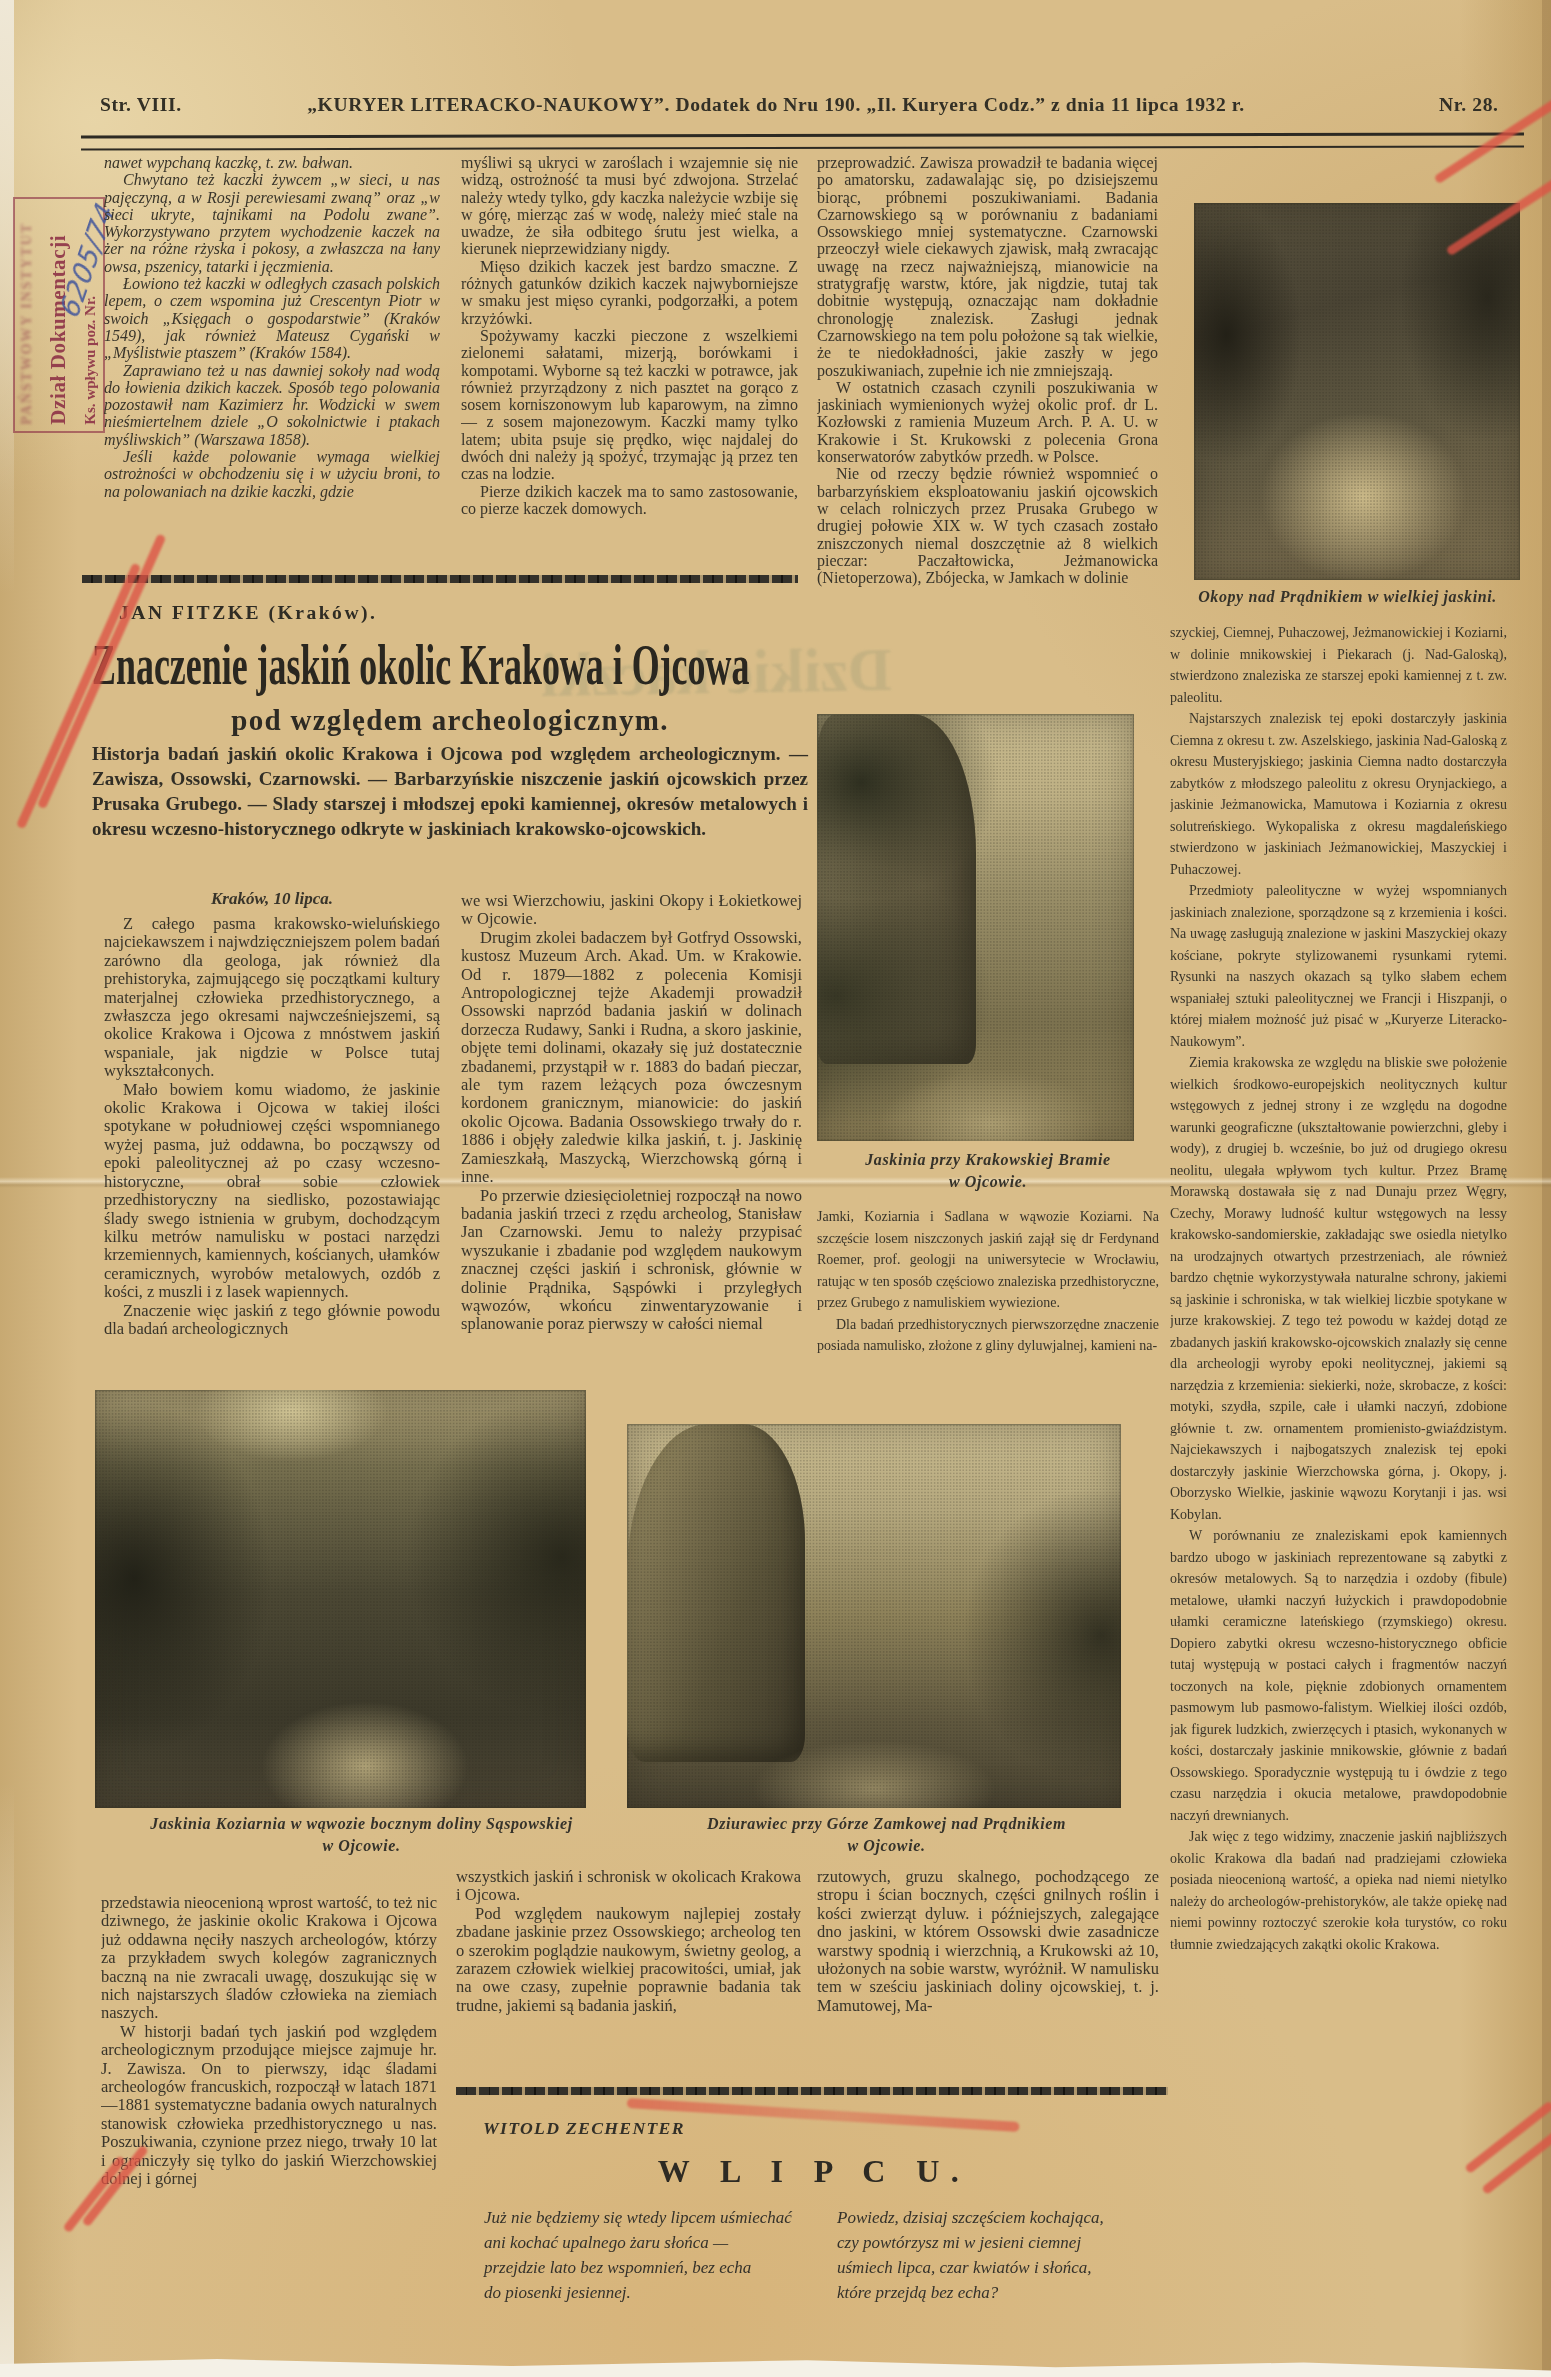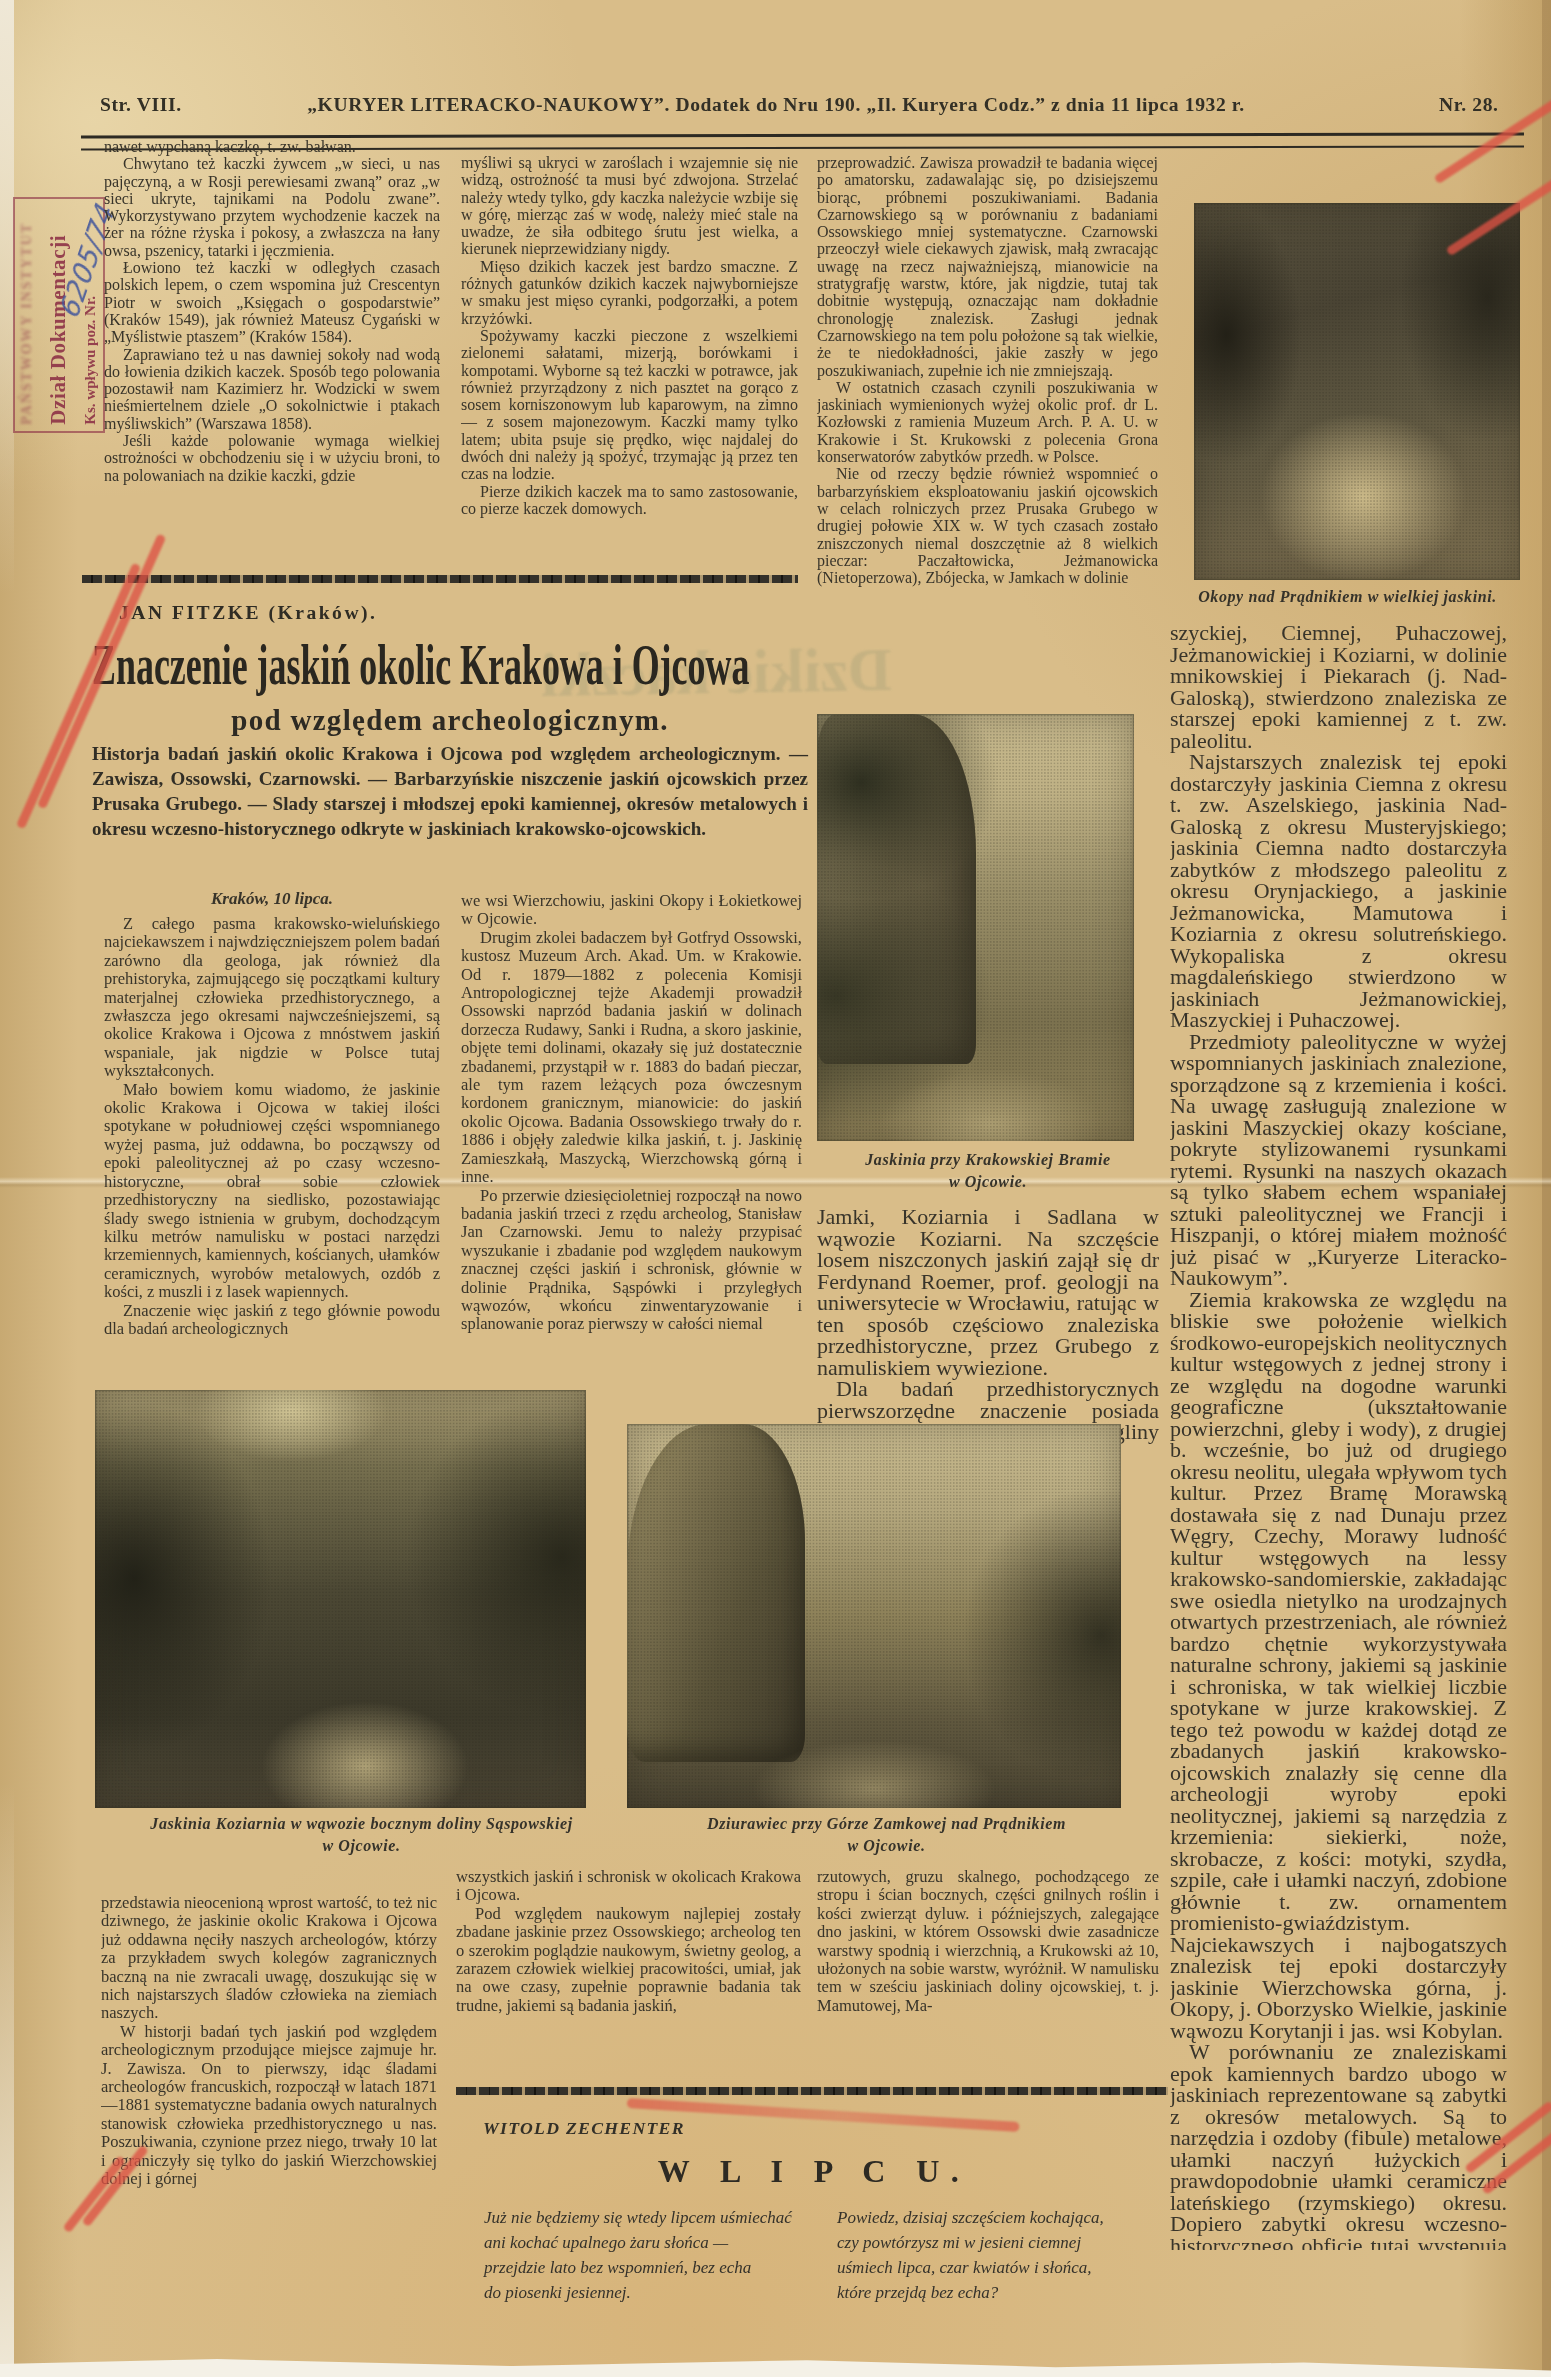--- a/index.html
+++ b/index.html
@@ -12,21 +12,21 @@
       radial-gradient(ellipse 950px 823px at 97% 18%, rgba(201,167,108,.8) 0%, rgba(201,167,108,0) 55%),
       radial-gradient(ellipse 1140px 950px at 45% 98%, rgba(214,176,116,.7) 0%, rgba(214,176,116,0) 60%),
       linear-gradient(90deg,#c7a972 0%,#d9bd89 5%,#d9bd89 94%,#c3a268 100%);
   }
   
   .col{position:absolute;text-align:justify;overflow:hidden;}
   .col p{margin:0;text-indent:19px;}
   .col p.cont{text-indent:0;}
   .text-sm{font-size:16px;line-height:17.3px;}
   .text-md{font-size:16.5px;line-height:18.4px;}
-  .text-lg{font-size:22px;line-height:21.5px;}
+  .text-lg{font-size:14px;line-height:21.5px;}
   
   .hdr{position:absolute;top:94px;font-weight:bold;font-size:19.6px;letter-spacing:0.6px;color:#333026;}
   .hdr-title{left:0;width:1552px;text-align:center;font-weight:bold;}
   .rule{position:absolute;left:81px;top:134px;width:1443px;height:9.5px;
         border-top:3.2px solid #2d2a23;border-bottom:2.5px solid #2d2a23;transform:rotate(-.12deg);}
   
   .bar{position:absolute;height:8.2px;
        background:repeating-linear-gradient(90deg,#34312a 0 9.5px,#161410 9.5px 11.4px,#34312a 11.4px 19.6px,rgba(52,49,42,.25) 19.6px 23px);}
   
   .author{position:absolute;font-size:19.6px;font-weight:bold;letter-spacing:2.5px;color:#2f2c24;}
@@ -97,21 +97,21 @@
 
   <div class="stamp">
     <div class="s1">PAŃSTWOWY INSTYTUT</div>
     <div class="s2">Dział Dokumentacji</div>
     <div class="s3">Ks. wpływu poz. Nr.</div>
   </div>
   <div class="hand">6205/74</div>
 
   <div class="ghost">Dzikie kaczki</div>
 
-  <div class="col text-sm" style="left:104px;top:138px;width:336px;height:400px;">
+  <div class="col text-sm" style="left:104px;top:154px;width:336px;height:400px;font-style:italic;">
     <p class="cont">nawet wypchaną kaczkę, t. zw. bałwan.</p>
     <p>Chwytano też kaczki żywcem „w sieci, u nas pajęczyną, a w Rosji perewiesami zwaną” oraz „w sieci ukryte, tajnikami na Podolu zwane”. Wykorzystywano przytem wychodzenie kaczek na żer na różne rżyska i pokosy, a zwłaszcza na łany owsa, pszenicy, tatarki i jęczmienia.</p>
     <p>Łowiono też kaczki w odległych czasach polskich lepem, o czem wspomina już Crescentyn Piotr w swoich „Księgach o gospodarstwie” (Kraków 1549), jak również Mateusz Cygański w „Myślistwie ptaszem” (Kraków 1584).</p>
     <p>Zaprawiano też u nas dawniej sokoły nad wodą do łowienia dzikich kaczek. Sposób tego polowania pozostawił nam Kazimierz hr. Wodzicki w swem nieśmiertelnem dziele „O sokolnictwie i ptakach myśliwskich” (Warszawa 1858).</p>
     <p>Jeśli każde polowanie wymaga wielkiej ostrożności w obchodzeniu się i w użyciu broni, to na polowaniach na dzikie kaczki, gdzie</p>
   </div>
   <div class="col text-sm" style="left:461px;top:154px;width:337px;height:400px;">
     <p class="cont">myśliwi są ukryci w zaroślach i wzajemnie się nie widzą, ostrożność ta musi być zdwojona. Strzelać należy wtedy tylko, gdy kaczka należycie wzbije się w górę, mierząc zaś w wodę, należy mieć stale na uwadze, że siła odbitego śrutu jest wielka, a kierunek nieprzewidziany nigdy.</p>
     <p>Mięso dzikich kaczek jest bardzo smaczne. Z różnych gatunków dzikich kaczek najwyborniejsze w smaku jest mięso cyranki, podgorzałki, a potem krzyżówki.</p>
     <p>Spożywamy kaczki pieczone z wszelkiemi zielonemi sałatami, mizerją, borówkami i kompotami. Wyborne są też kaczki w potrawce, jak również przyrządzony z nich pasztet na gorąco z sosem korniszonowym lub kaparowym, na zimno — z sosem majonezowym. Kaczki mamy tylko latem; ubita psuje się prędko, więc najdalej do dwóch dni należy ją spożyć, trzymając ją przez ten czas na lodzie.</p>

